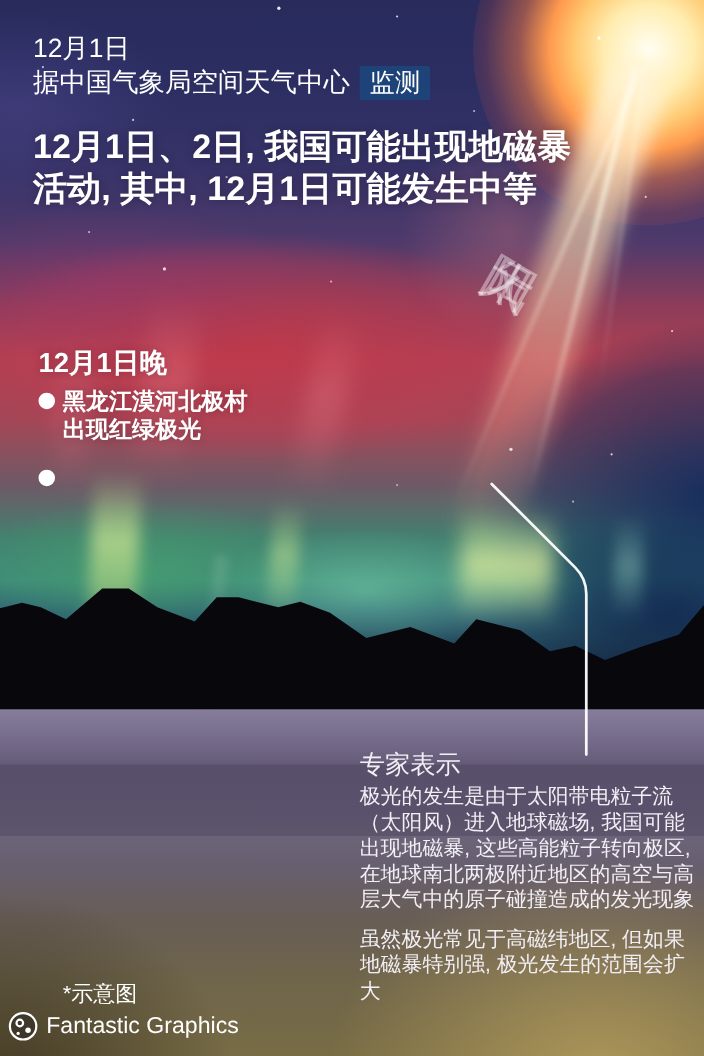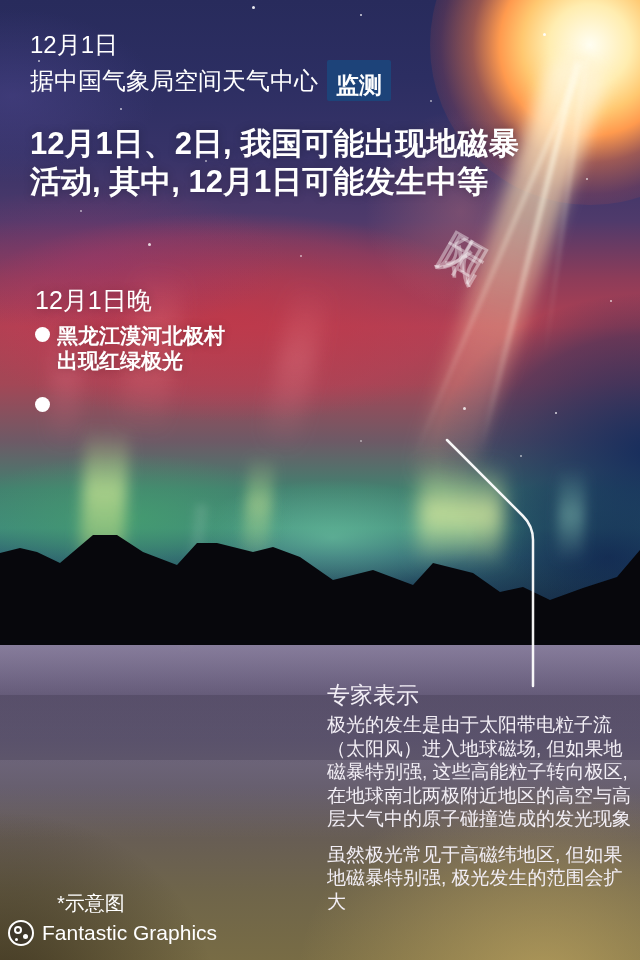--- a/index.html
+++ b/index.html
@@ -57,27 +57,27 @@
   .solar-wind{
     position:absolute;left:462px;top:208px;writing-mode:vertical-rl;
     font-size:46px;font-weight:400;color:rgba(255,255,255,0.40);
     transform:rotate(30deg);transform-origin:50% 0;letter-spacing:2px;
   }
 
   .top-block{position:absolute;left:30px;top:30px;}
   .date-label{font-size:24px;font-weight:500;line-height:30px;}
   .source-row{display:flex;align-items:center;gap:9px;line-height:31px;}
   .source-text{font-size:24px;}
-  .badge{display:inline-block;background:#1d4379;color:#fff;font-size:23px;font-weight:700;
-    padding:12px 9px 3px;border-radius:2px;line-height:26px;}
+  .badge{display:inline-block;background:#1d4379;color:#fff;font-size:23px;font-weight:400;
+    padding:2px 9px 3px;border-radius:2px;line-height:26px;}
   .headline{margin-top:24px;font-size:31px;font-weight:700;line-height:38px;
     white-space:nowrap;text-shadow:0 0 8px rgba(0,0,0,0.25);}
 
   .events{position:absolute;left:35px;top:285px;width:200px;text-shadow:0 0 8px rgba(0,0,0,0.25);}
-  .events-heading{font-size:25px;font-weight:400;line-height:30px;margin-bottom:8px;}
+  .events-heading{font-size:25px;font-weight:700;line-height:30px;margin-bottom:8px;margin-top:30px;}
   .bullet{display:flex;gap:7px;margin-top:6px;}
   .bullet + .bullet{margin-top:20px;}
   .dot{flex:0 0 auto;width:15px;height:15px;border-radius:50%;background:#fff;margin-top:4px;}
   .bullet-text{font-size:21px;font-weight:700;line-height:25px;width:176px;}
 
   .expert{position:absolute;left:327px;top:661px;width:304px;color:#f2eef5;margin-top:20px;}
   .expert-heading{font-size:23px;font-weight:500;line-height:28px;margin-bottom:4px;}
   .expert p{margin:0;font-size:19px;line-height:23.5px;}
   .expert p + p{margin-top:12px;}
 
@@ -165,21 +165,21 @@
       <span class="dot"></span>
       <span class="bullet-text">黑龙江漠河北极村出现红绿极光</span>
     </div>
     <div class="bullet">
       <span class="dot"></span>
     </div>
   </div>
 
   <div class="expert">
     <div class="expert-heading">专家表示</div>
-    <p>极光的发生是由于太阳带电粒子流（太阳风）进入地球磁场, 但如果地磁暴特别强, 这些高能粒子转向极区, 在地球南北两极附近地区的高空与高层大气中的原子碰撞造成的发光现象</p>
+    <p>极光的发生是由于太阳带电粒子流（太阳风）进入地球磁场, 我国可能出现地磁暴, 这些高能粒子转向极区, 在地球南北两极附近地区的高空与高层大气中的原子碰撞造成的发光现象</p>
     <p>虽然极光常见于高磁纬地区, 但如果地磁暴特别强, 极光发生的范围会扩大</p>
   </div>
 
   <div class="footnote">*示意图</div>
   <div class="credit">
     <span class="logo">
       <span class="ring"></span>
         <span class="d1"></span>
         <span class="d2"></span>
     </span>

